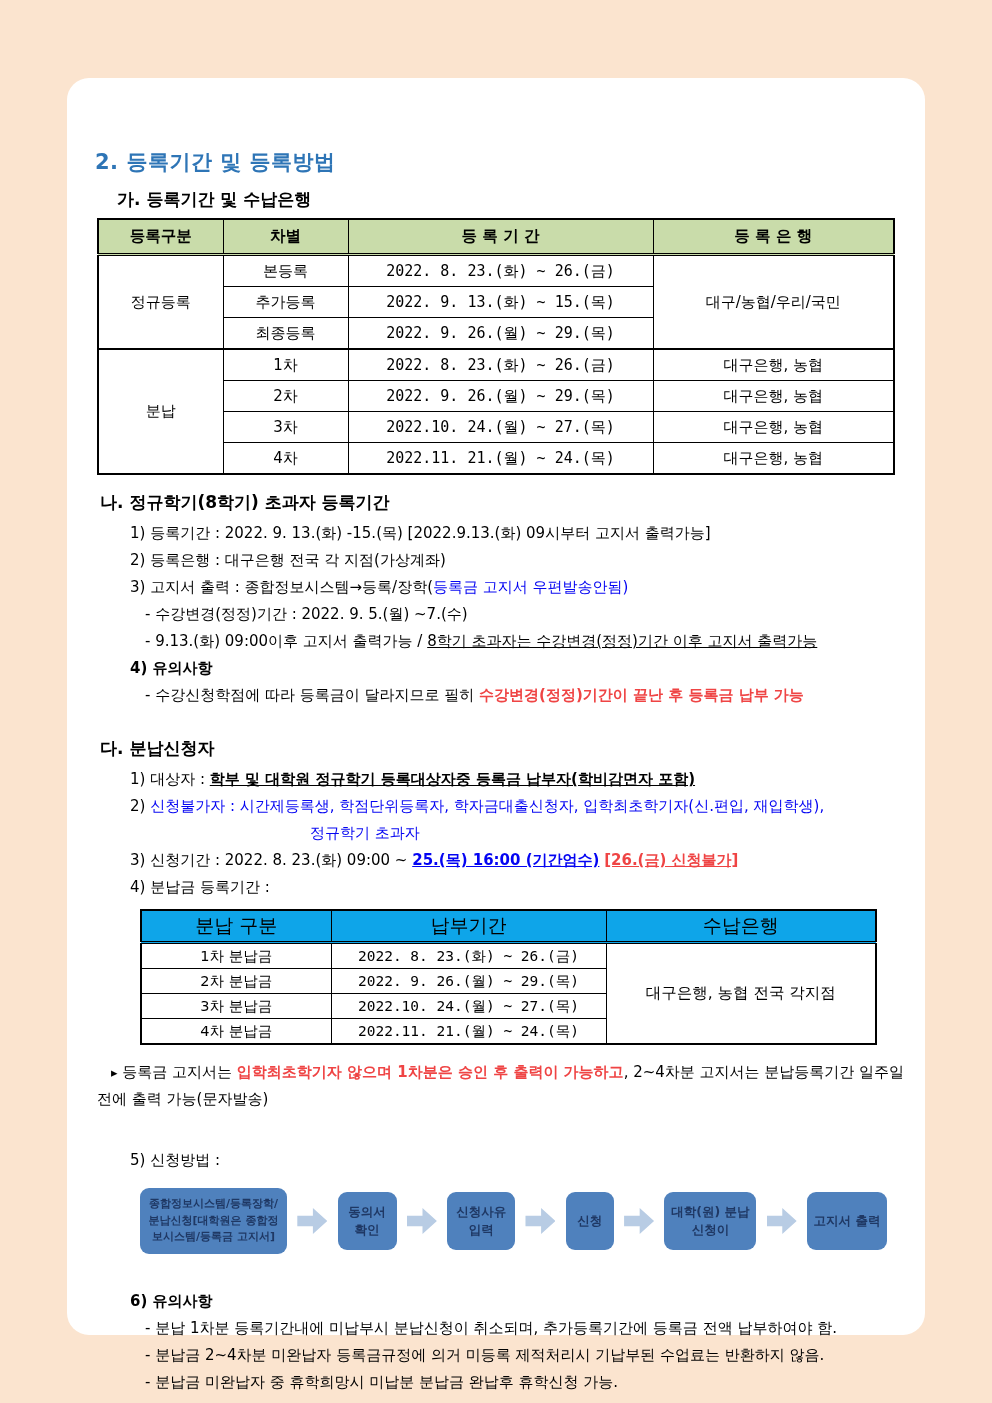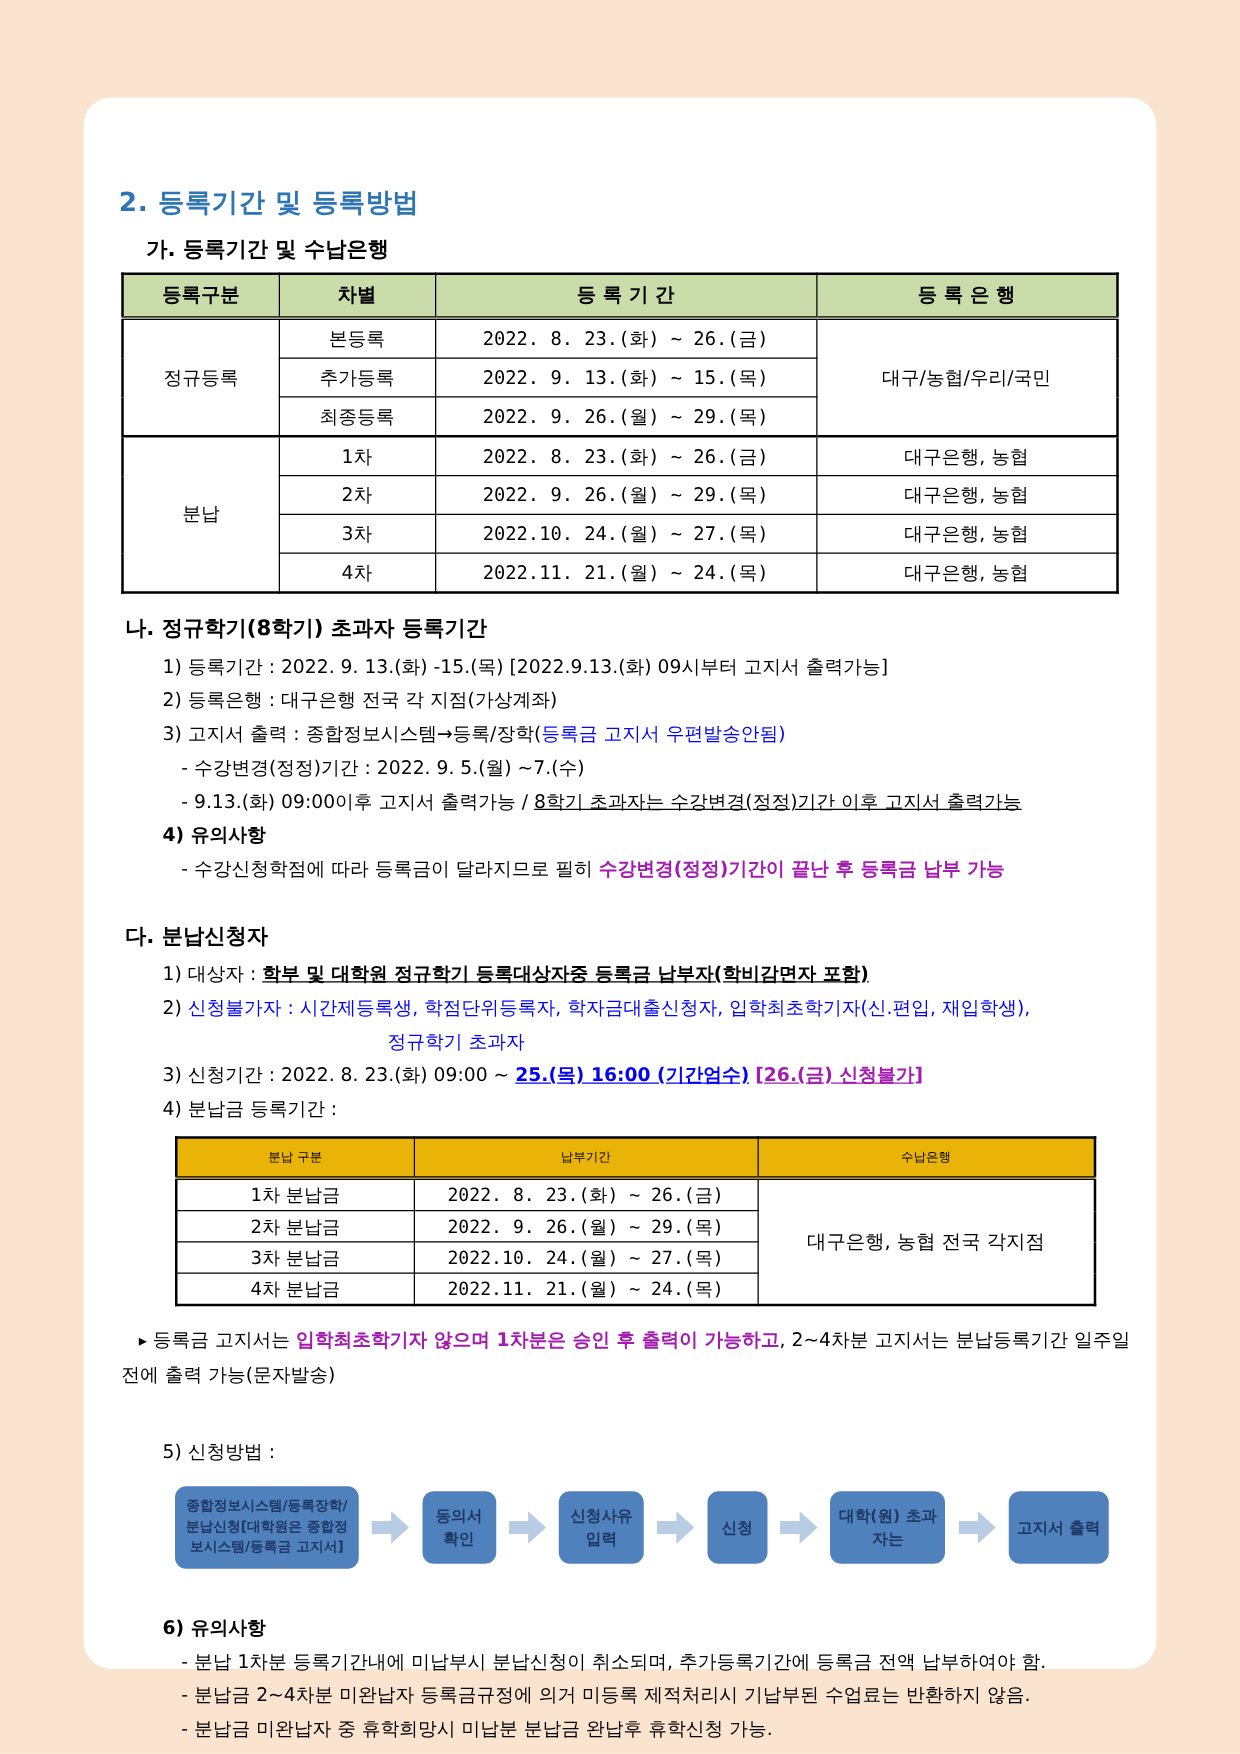--- a/index.html
+++ b/index.html
@@ -21,29 +21,29 @@
   
   table { border-collapse:collapse; }
   .t1 { margin-left:2px; width:796px; border:2.5px solid #000; table-layout:fixed; }
   .t1 th { background:#c9dcaa; font-weight:bold; font-size:15.5px; height:31px; border:1px solid #000; border-bottom:3.5px double #000; }
   .t1 td { border:1px solid #000; font-size:15px; height:30px; text-align:center; vertical-align:middle; padding:0 2px; }
   .t1 tr.grp td { border-top:2px solid #000; }
   .period { font-family:"DejaVu Sans Mono","Liberation Mono",monospace; font-size:14.5px; letter-spacing:0; }
 
   
   .t2 { margin:8px 0 0 45px; width:735px; border:2px solid #000; table-layout:fixed; }
-  .t2 th { font-weight:normal; font-size:10px; height:28px; border:1px solid #000; border-bottom:3.5px double #000; background:#eab308; text-align:center; }
+  .t2 th { font-weight:normal; font-size:19px; height:28px; border:1px solid #000; border-bottom:3.5px double #000; background:#0ea5e9; text-align:center; }
   .t2 td { border:1px solid #000; font-size:14.5px; height:24px; text-align:center; vertical-align:middle; padding:0 15px; }
 
   .lvl1 { margin-left:35px; font-size:15px; line-height:27px; }
   .lvl2 { margin-left:50px; font-size:15px; line-height:27px; }
   .indent2 { margin-left:215px; font-size:15px; line-height:27px; }
   .bold { font-weight:bold; }
   .blue { color:#0404f2; }
-  .red  { color:#a21caf; }
+  .red  { color:#ef4444; }
   .ul   { text-decoration:underline; }
   .note { margin:14px 0 0 2px; font-size:15px; line-height:27px; width:812px; text-indent:14px; }
   .note .mk { font-size:13px; }
   .spacer36 { height:34px; }
 
   .flow { width:747px; margin:14px 0 0 45px; display:flex; align-items:center; justify-content:space-between; }
   .fbox { background:#4f81bd; border-radius:9px; color:#1f3864; font-weight:bold;
           display:flex; align-items:center; justify-content:center; text-align:center;
           box-sizing:border-box; padding:4px 5px; line-height:1.45; flex-shrink:0; }
   .fb1 { width:147px; min-height:66px; font-size:11px; word-break:break-all; line-height:1.5; }
@@ -174,21 +174,21 @@
 
   <div class="flow">
     <div class="fbox fb1">종합정보시스템/등록장학/분납신청[대학원은 종합정보시스템/등록금 고지서]</div>
     <div class="arrow"></div>
     <div class="fbox fb2">동의서 확인</div>
     <div class="arrow"></div>
     <div class="fbox fb3">신청사유 입력</div>
     <div class="arrow"></div>
     <div class="fbox fb4">신청</div>
     <div class="arrow"></div>
-    <div class="fbox fb5">대학(원) 초과자는</div>
+    <div class="fbox fb5">대학(원) 분납신청이</div>
     <div class="arrow"></div>
     <div class="fbox fb6">고지서 출력</div>
   </div>
 
   <div class="spacer36"></div>
   <div class="lvl1 bold">6) 유의사항</div>
   <div class="lvl2">- 분납 1차분 등록기간내에 미납부시 분납신청이 취소되며, 추가등록기간에 등록금 전액 납부하여야 함.</div>
   <div class="lvl2">- 분납금 2~4차분 미완납자 등록금규정에 의거 미등록 제적처리시 기납부된 수업료는 반환하지 않음.</div>
   <div class="lvl2">- 분납금 미완납자 중 휴학희망시 미납분 분납금 완납후 휴학신청 가능.</div>
 

